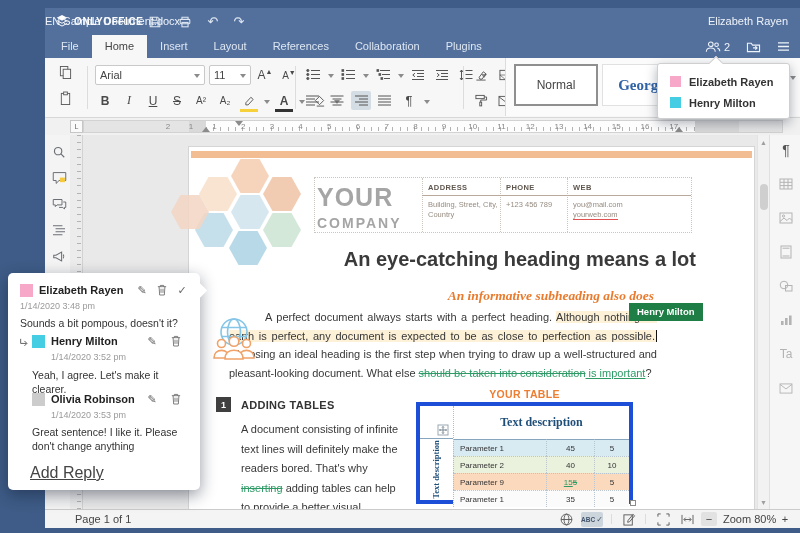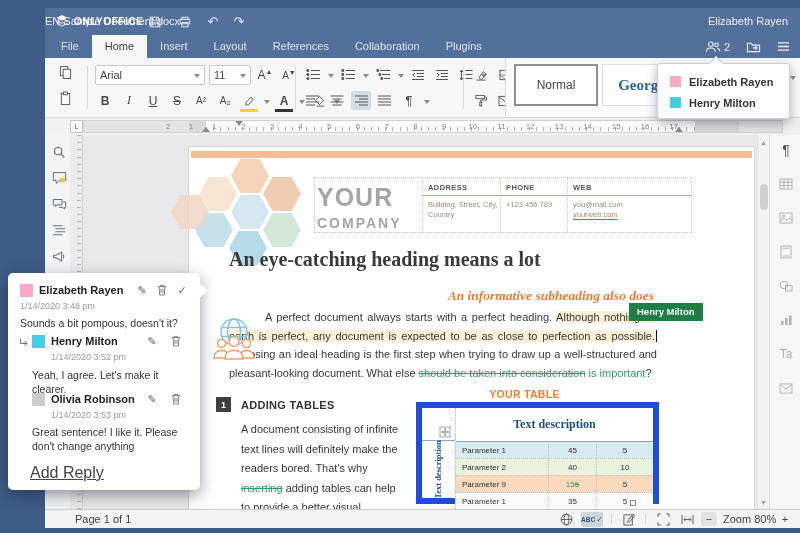--- a/index.html
+++ b/index.html
@@ -62,34 +62,34 @@
 .page{position:absolute;left:143px;top:11px;width:567px;height:380px;background:#fff;border:1px solid #d5d5d5;border-bottom:none}
 .pbar{position:absolute;left:2px;right:2px;top:4px;height:7px;background:#f2bd93}
 .hex{position:absolute;clip-path:polygon(25% 0,75% 0,100% 50%,75% 100%,25% 100%,0 50%);opacity:.85}
 .yc1{position:absolute;left:128px;top:36px;font-size:25px;font-weight:bold;color:#a5a5a5;letter-spacing:1px}
 .yc2{position:absolute;left:128px;top:68px;font-size:14px;font-weight:bold;color:#a5a5a5;letter-spacing:2px}
 .ct{position:absolute;left:125px;top:30px;width:378px;height:56px;border:1px dotted #ccc5be}
 .ctv{position:absolute;top:0;bottom:0;width:0;border-left:1px dotted #ccc5be}
 .cth{position:absolute;font-size:7.5px;font-weight:bold;color:#5f564e;letter-spacing:.4px}
 .ctx{position:absolute;font-size:7.5px;color:#978c81;line-height:9.5px}
 .ctline{position:absolute;left:107px;right:0;top:17px;height:1px;background:#b9a99c}
-.h1{position:absolute;left:40px;right:58px;top:101px;text-align:left;font-family:Liberation Serif, serif;font-weight:bold;font-size:20px;color:#3a3a3a}
+.h1{position:absolute;left:40px;right:58px;top:101px;text-align:right;font-family:Liberation Sans, sans-serif;font-weight:bold;font-size:20px;color:#3a3a3a}
 .h2{position:absolute;left:40px;right:100px;top:141px;text-align:right;font-family:"Liberation Serif",serif;font-weight:bold;font-style:italic;font-size:13.5px;color:#e87b2e}
 .body1{position:absolute;left:40px;width:428px;top:161px;font-size:11px;line-height:18.5px;text-align:justify;text-indent:36px;color:#383838}
 .hl{background:#fdf1d7}
 .del{color:#2e9b66;text-decoration:line-through}
-.ins{color:#2e9b66;}
+.ins{color:#2e9b66;text-decoration:underline}
 .cursor{border-right:1.5px solid #111;margin-left:1px}
 .tag{position:absolute;left:440px;top:156px;background:#1f7e45;color:#fff;font-size:9.5px;font-weight:bold;padding:3px 8px 4px;white-space:nowrap}
 .gicon{position:absolute;left:20px;top:166px}
 .secnum{position:absolute;left:27px;top:250px;width:15px;height:15px;background:#3f3f3f;color:#fff;font-size:9px;font-weight:bold;display:flex;align-items:center;justify-content:center}
 .sectitle{position:absolute;left:52px;top:252px;font-size:11px;font-weight:bold;letter-spacing:.3px;color:#333}
 .body2{position:absolute;left:52px;top:273px;width:158px;font-size:11px;line-height:19.5px;color:#383838}
 .ttitle{position:absolute;left:227px;top:241px;width:217px;text-align:center;color:#ed7d31;font-weight:bold;font-size:10.5px;letter-spacing:.3px}
-.dtable{position:absolute;left:227px;top:255px;width:243px;height:102px;background:#fff;border:6px solid #1d4ed8}
+.dtable{position:absolute;left:227px;top:255px;width:217px;height:102px;background:#fff;border:4px solid #1d4ed8}
 .dt-head{position:absolute;left:33px;right:0;top:0;height:32px;border-left:1px dotted #a9bfd0;display:flex;align-items:center;justify-content:center;font-family:"Liberation Serif",serif;font-weight:bold;font-size:12px;color:#1f4e79}
 .dt-vlabel{position:absolute;left:0;top:32px;width:33px;bottom:0;border-top:1px solid #87a5bd;display:flex;align-items:center;justify-content:center}
 .dt-vtext{transform:rotate(-90deg);font-family:"Liberation Serif",serif;font-weight:bold;font-size:8.5px;color:#1f4e79;text-align:center;line-height:9px;white-space:nowrap}
 .dt-row{position:absolute;left:33px;right:0;height:17px;display:flex;border-left:1px dotted #a9bfd0}
 .dt-row>div{border-top:1px dotted #b9c6d2;font-size:8px;color:#333;display:flex;align-items:center}
 .dt-row .c1{width:92px;padding-left:6px}
 .dt-row .c2{width:48px;justify-content:center;border-left:1px dotted #b9c6d2}
 .dt-row .c3{flex:1;justify-content:center;border-left:1px dotted #b9c6d2}
 .dt-row.first>div{border-top:1px solid #87a5bd}
 .thandle{position:absolute;left:17px;top:18px}

